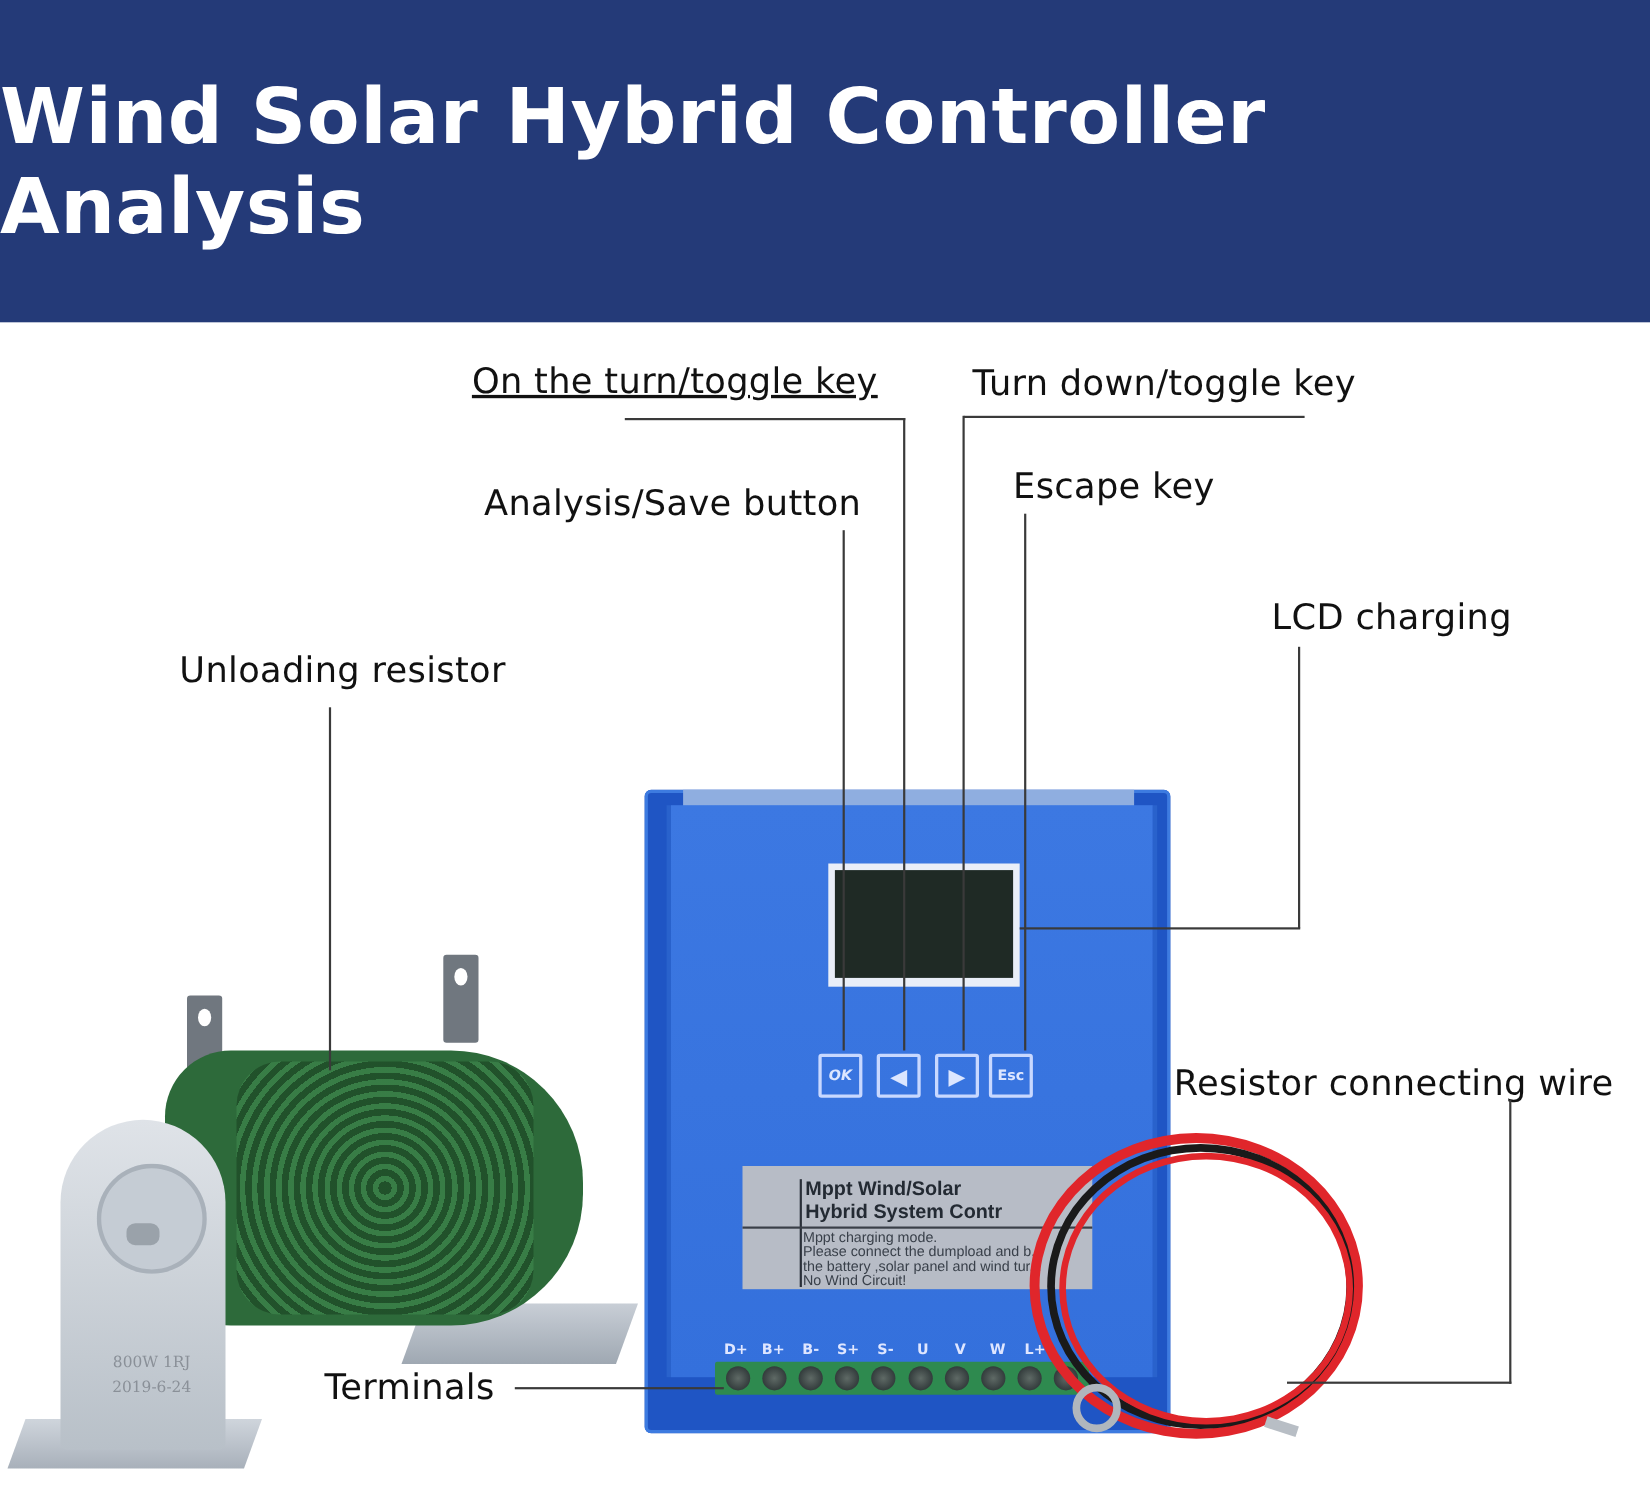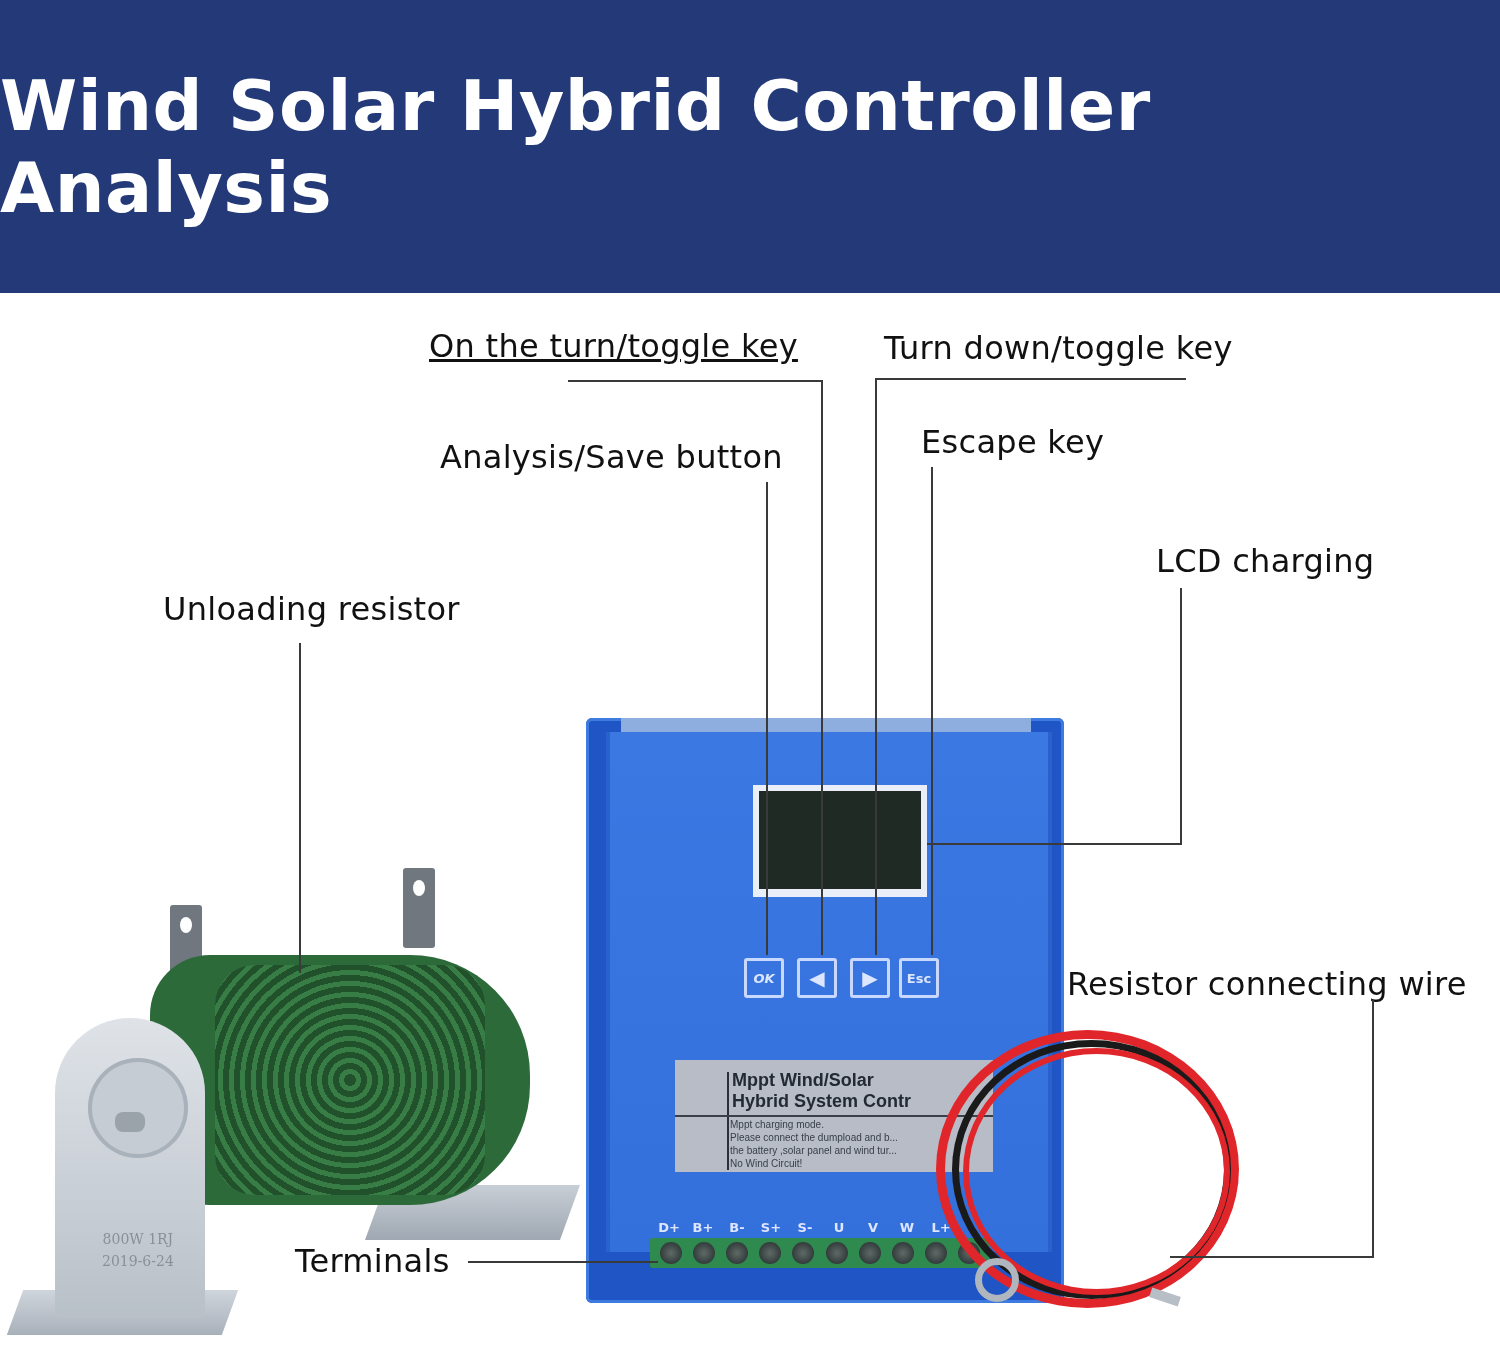--- a/index.html
+++ b/index.html
@@ -13,21 +13,21 @@
 
   
   .ctrl { position:absolute; left:586px; top:718px; width:478px; height:585px; background:#1f55c4; border-radius:6px; box-shadow: inset 0 0 0 3px #3d7be0; }
   .ctrl-top { position:absolute; left:35px; top:0; width:410px; height:18px; background:#8faee0; }
   .ctrl-face { position:absolute; left:20px; top:14px; width:438px; height:520px; background:linear-gradient(#3c78e2,#3470dc); border-left:4px solid #2962cc; border-right:4px solid #2962cc; }
   .lcd { position:absolute; left:753px; top:785px; width:174px; height:112px; background:#e9eef8; }
   .lcd-inner { position:absolute; left:6px; top:6px; width:162px; height:98px; background:#1f2a25; }
   .key { position:absolute; top:958px; width:34px; height:34px; border:3px solid #c8d8ff; border-radius:3px; color:#dce6ff; font-weight:bold; font-size:13px; display:flex; align-items:center; justify-content:center; }
   .panel { position:absolute; left:675px; top:1060px; width:318px; height:112px; background:#b7bcc6; }
   .panel-title { position:absolute; left:57px; top:10px; font-family:"Liberation Sans", sans-serif; font-weight:bold; font-size:18px; color:#232a33; line-height:21px; }
-  .panel-text { position:absolute; left:55px; top:58px; font-family:"Liberation Sans", sans-serif; font-size:10px; color:#39404a; line-height:13px; }
+  .panel-text { position:absolute; left:55px; top:58px; font-family:"Liberation Sans", sans-serif; font-size:13px; color:#39404a; line-height:13px; }
   .panel-vline { position:absolute; left:52px; top:12px; width:2px; height:98px; background:#2a2f38; }
   .panel-hline { position:absolute; left:0; top:55px; width:318px; height:2px; background:#3a3f48; }
   .term-labels { position:absolute; left:652px; top:1220px; display:flex; gap:0; }
   .term-labels span { width:34px; text-align:center; color:#dfe6ff; font-weight:bold; font-size:13px; }
   .strip { position:absolute; left:650px; top:1238px; width:340px; height:30px; background:#2e8a4f; border-radius:2px; display:flex; align-items:center; justify-content:space-around; padding:0 4px; box-sizing:border-box; }
   .screw { width:22px; height:22px; border-radius:50%; background:radial-gradient(#5f6a66,#20282a); }
 
   
   .res-body { position:absolute; left:150px; top:955px; width:380px; height:250px; background:#2d6a3a; border-radius:60px 120px 120px 60px; }
   .res-hex { position:absolute; left:215px; top:965px; width:270px; height:230px; background:repeating-radial-gradient(circle at 50% 50%, #1f4d28 0 6px, #3a8048 6px 11px); border-radius:40px; opacity:0.85; }

